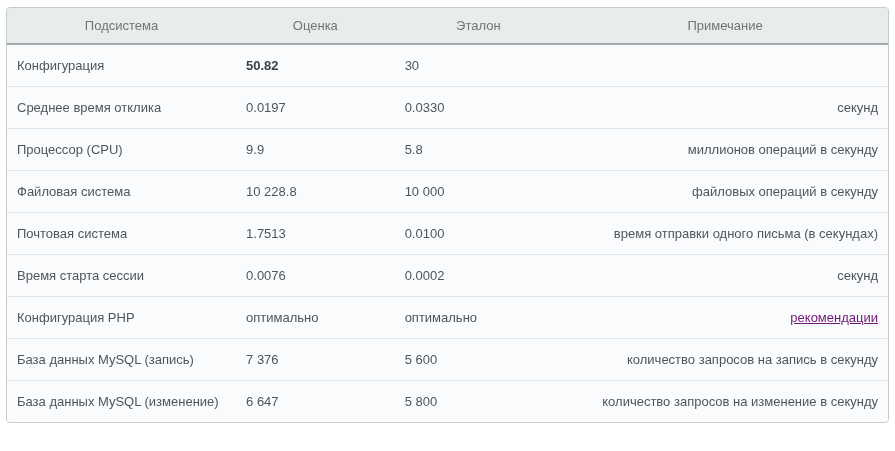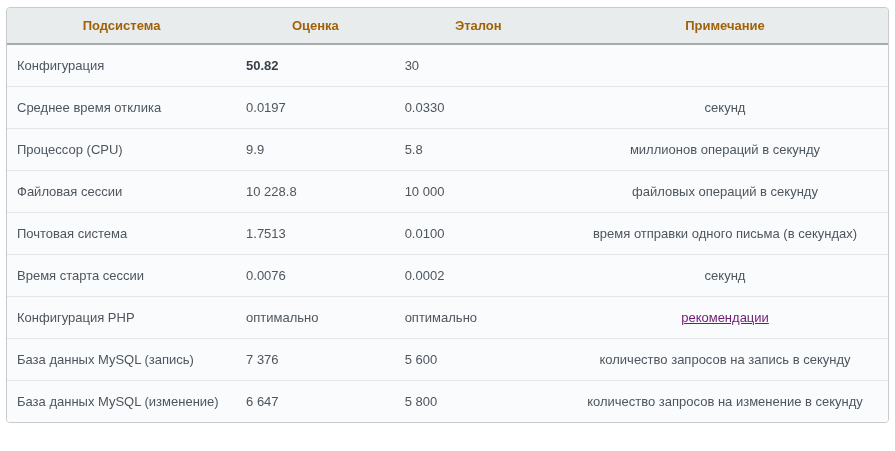--- a/index.html
+++ b/index.html
@@ -20,22 +20,22 @@
   }
   table.perf-table {
     width: 100%;
     border-collapse: collapse;
     table-layout: fixed;
     font-size: 13px;
     color: #4d565e;
   }
   table.perf-table thead th {
     background: #e8eced;
-    color: #a16207;
-    font-weight: bold;
+    color: #737373;
+    font-weight: normal;
     font-size: 13px;
     text-align: center;
     padding: 10px 8px;
     border-bottom: 2px solid #a6aaad;
   }
   table.perf-table tbody td {
     padding: 13px 10px;
     border-top: 1px solid #e3e6e8;
     background: #fafbfc;
     overflow: hidden;
@@ -46,21 +46,21 @@
     border-top: none;
   }
   td.cell-subsystem {
     text-align: left;
     padding-left: 14px;
   }
   td.cell-score,
   td.cell-reference {
   }
   td.cell-note {
-    text-align: center;
+    text-align: right;
     padding-left: 12px;
   }
   td .bold-value {
     font-weight: bold;
     color: #39414a;
   }
   td.cell-note a {
     color: #701a75;
     text-decoration: underline;
     cursor: pointer;
@@ -99,21 +99,21 @@
             <td class="cell-reference">0.0330</td>
             <td class="cell-note">секунд</td>
           </tr>
           <tr>
             <td class="cell-subsystem">Процессор (CPU)</td>
             <td class="cell-score"><span>9.9</span></td>
             <td class="cell-reference">5.8</td>
             <td class="cell-note">миллионов операций в секунду</td>
           </tr>
           <tr>
-            <td class="cell-subsystem">Файловая сессии</td>
+            <td class="cell-subsystem">Файловая система</td>
             <td class="cell-score"><span>10 228.8</span></td>
             <td class="cell-reference">10 000</td>
             <td class="cell-note">файловых операций в секунду</td>
           </tr>
           <tr>
             <td class="cell-subsystem">Почтовая система</td>
             <td class="cell-score"><span>1.7513</span></td>
             <td class="cell-reference">0.0100</td>
             <td class="cell-note">время отправки одного письма (в секундах)</td>
           </tr>

